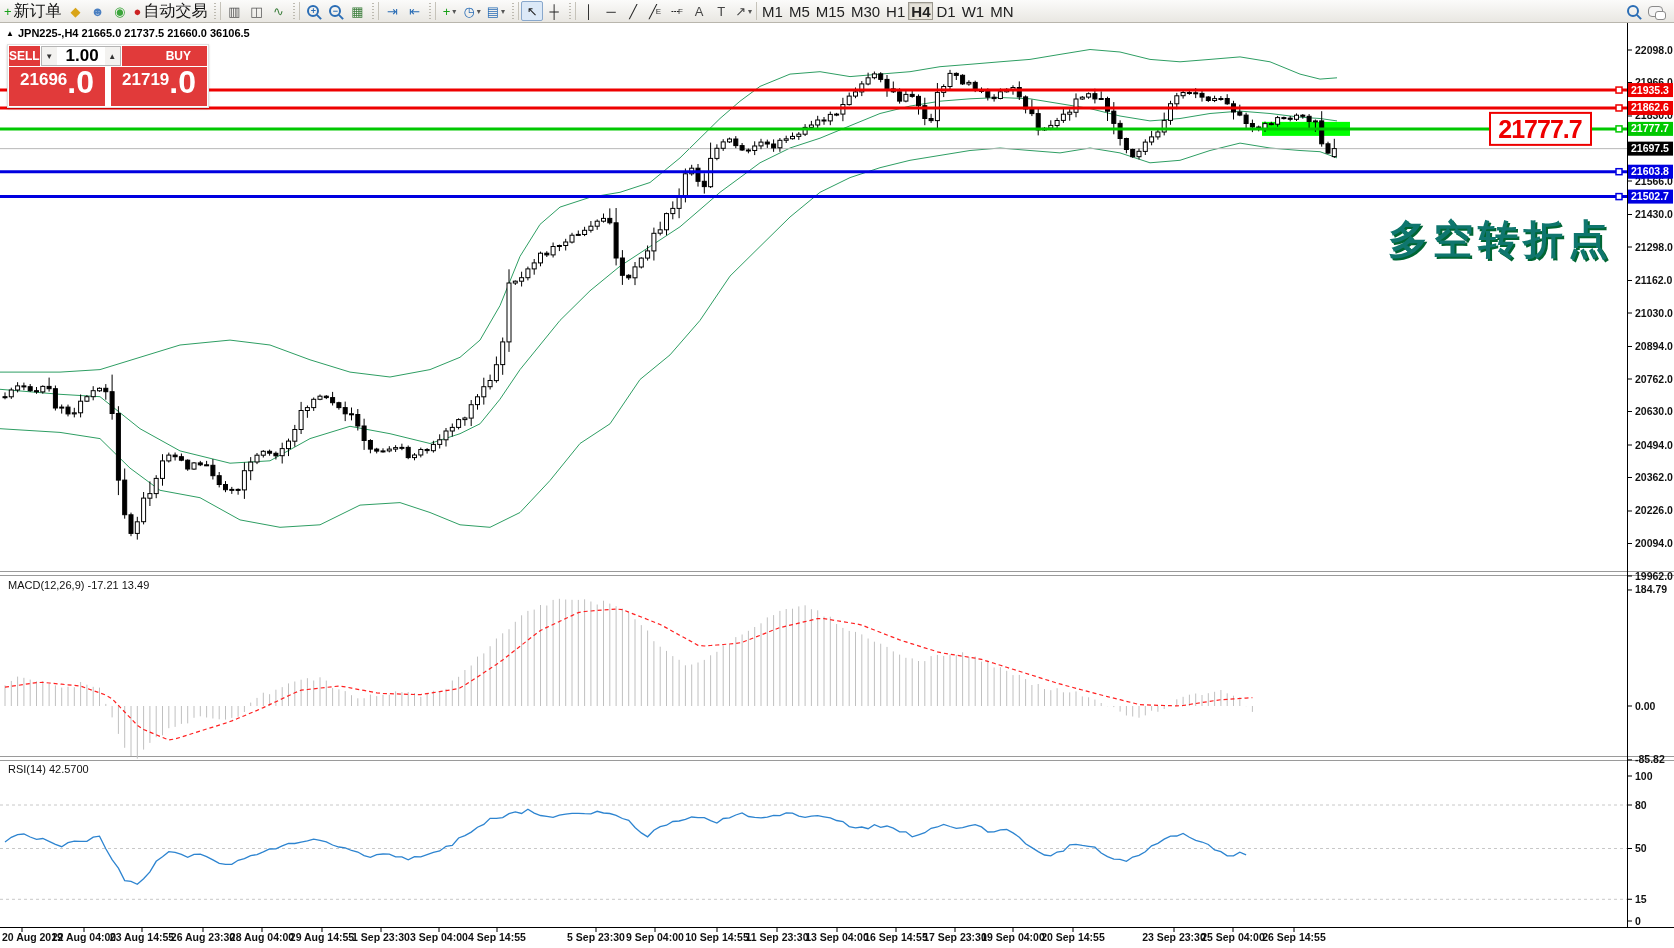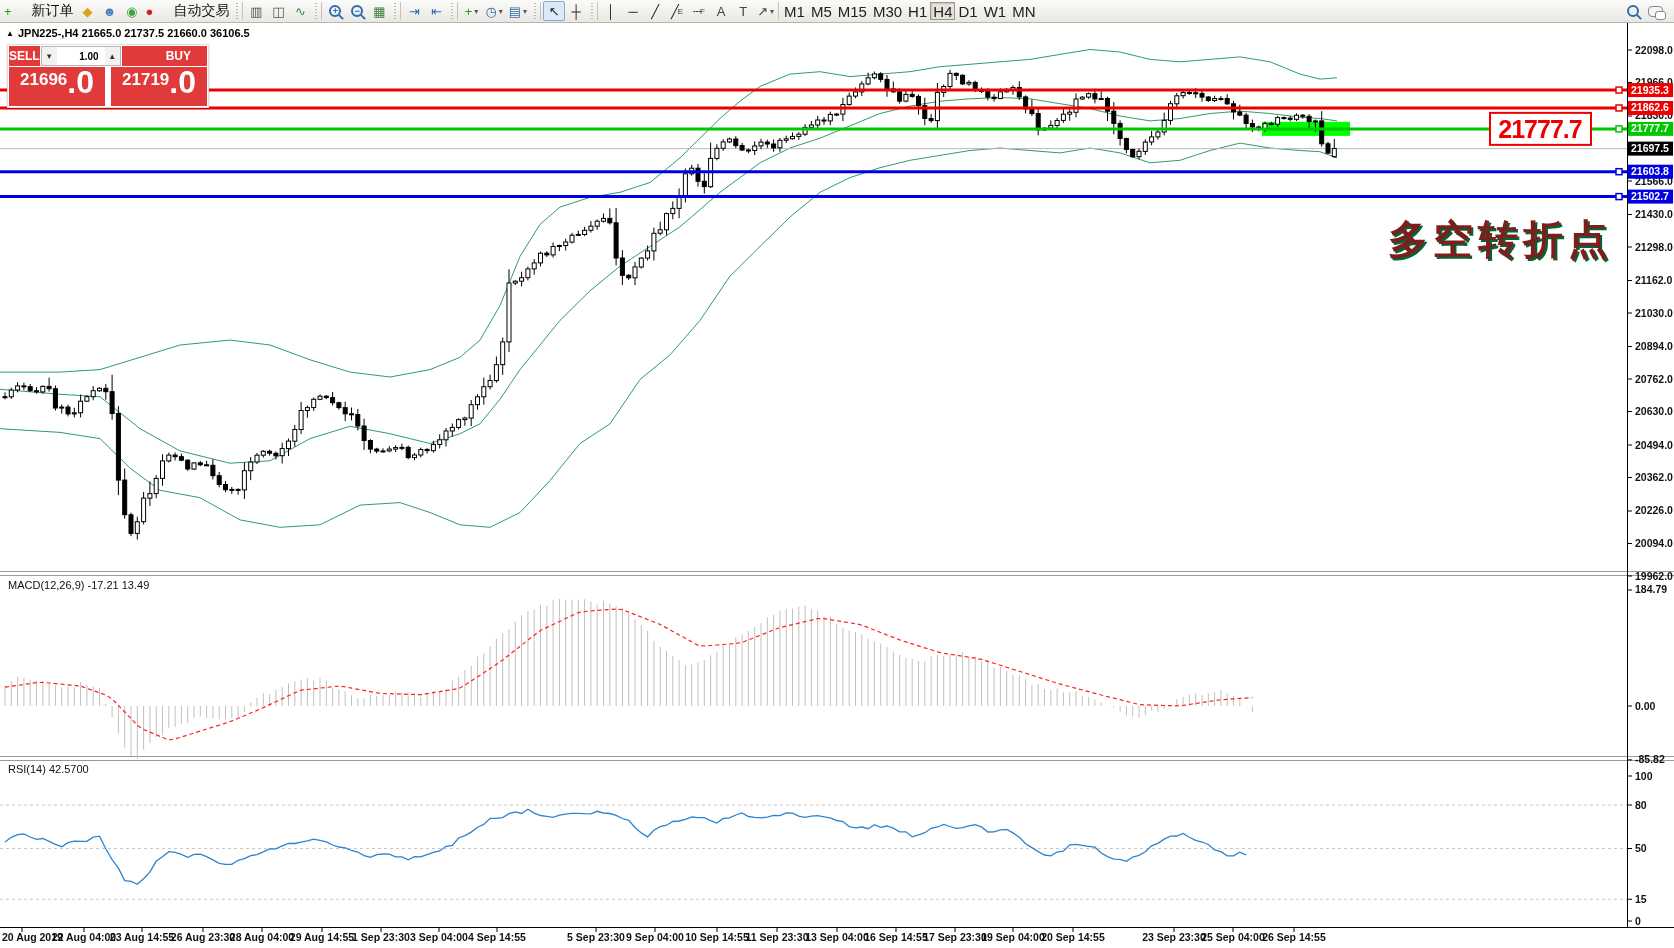--- a/index.html
+++ b/index.html
@@ -6,30 +6,30 @@
   body{width:1674px;height:948px;overflow:hidden;position:relative;
        font-family:"Liberation Sans","DejaVu Sans",sans-serif;-webkit-font-smoothing:none;}
   
   .toolbar{position:absolute;left:0;top:0;width:1674px;height:23px;
     background:linear-gradient(#fbfbfa,#e9e7e2);border-bottom:1px solid #b9b6ad;
     display:flex;align-items:center;padding-left:1px;box-sizing:border-box;z-index:30;}
   .tb-btn{height:20px;min-width:22px;display:flex;align-items:center;justify-content:center;
     padding:0 2px;border:1px solid transparent;border-radius:2px;font-size:13px;color:#444;
     position:relative;box-sizing:border-box;cursor:default;}
   .tb-btn.active{background:#dce9f7;border-color:#89a8cc;}
-  .tb-btn .lbl{font-size:14px;color:#111;margin-left:20px;}
+  .tb-btn .lbl{font-size:16px;color:#111;margin-left:2px;}
   .tb-btn sub{font-size:8px;margin-left:-1px;color:#333;}
   .tb-btn .dd{font-size:8px;color:#555;margin-left:2px;}
   .tb-sep{width:1px;height:18px;background:#c6c3ba;margin:0 2px 0 1px;}
   .tb-handle{width:5px;height:16px;margin:0 2px;
     background:repeating-linear-gradient(#bdbab1 0 1px,transparent 1px 3px);
     background-size:2px 100%;background-repeat:repeat-y;background-position:center;}
   .tb-tf{height:18px;min-width:24px;display:flex;align-items:center;justify-content:center;
     font-size:15px;color:#222;border:1px solid transparent;padding:0 2px;box-sizing:border-box;}
-  .tb-tf.active{background:#e6e3da;border-color:#9a978e;box-shadow:inset 1px 1px 1px #c9c6bd;}
+  .tb-tf.active{background:#e6e3da;border-color:#9a978e;box-shadow:inset 1px 1px 1px #c9c6bd;font-weight:bold;}
   .tb-right{margin-left:auto;display:flex;align-items:center;margin-right:8px;}
   .mag{width:8px;height:8px;border:2px solid #2a6db5;border-radius:50%;position:relative;
     display:inline-flex;align-items:center;justify-content:center;font-size:9px;font-weight:bold;color:#2a6db5;}
   .mag::after{content:'';position:absolute;width:6px;height:2px;background:#2a6db5;
     transform:rotate(45deg);right:-5px;bottom:-3px;}
   .chat-ic{width:13px;height:9px;border:1px solid #8a8a8a;border-radius:4px;position:relative;background:#f4f4f4;}
   .chat-ic::after{content:'';position:absolute;width:9px;height:7px;border:1px solid #8a8a8a;
     border-radius:3px;left:6px;top:4px;background:#fff;}
   
   .chart-info{position:absolute;left:6px;top:27px;font-size:11px;font-weight:bold;color:#000;z-index:10;}
@@ -37,31 +37,31 @@
   .one-click{position:absolute;left:7px;top:44px;width:200px;z-index:20;background:#fff;
     border:1px solid #e0e0e0;box-shadow:0 1px 2px rgba(0,0,0,.2);}
   .oc-row1{display:flex;height:22px;}
   .oc-btn{background:#e13a3a;color:#fff;font-size:12px;font-weight:bold;display:flex;
     align-items:center;justify-content:center;border:none;}
   .oc-sell{width:33px;margin:1px 0 1px 1px;text-align:center;}
   .oc-buy{width:66px;margin:1px 1px 1px 0;padding-left:28px;}
   .oc-spin{flex:1;display:flex;margin:1px;border:1px solid #b5b5b5;background:#fff;}
   .oc-arrow{width:15px;background:#f3f2f0;border:none;font-size:8px;color:#333;display:flex;
     align-items:center;justify-content:center;}
-  .oc-vol{flex:1;border:none;text-align:right;padding-right:6px;font-size:10px;font-weight:bold;
+  .oc-vol{flex:1;border:none;text-align:right;padding-right:6px;font-size:17px;font-weight:bold;
     font-family:"Liberation Sans",sans-serif;width:40px;}
   .oc-row2{display:flex;height:40px;}
   .oc-price{flex:1;background:#e13a3a;color:#fff;display:flex;align-items:flex-start;
     justify-content:center;padding-bottom:2px;}
   .oc-price.left{margin:0 1px 1px 1px;}
   .oc-price.right{margin:0 1px 1px 5px;}
   .oc-price .sm{font-size:17px;font-weight:bold;line-height:26px;}
   .oc-price .bg{font-size:32px;font-weight:bold;line-height:30px;}
   .cn-note{position:absolute;left:1388px;top:212px;font-size:40px;font-weight:bold;
-    color:#7f1d1d;letter-spacing:5px;text-shadow:2px 2px 0 #063;z-index:5;white-space:nowrap;}
+    color:#0f766e;letter-spacing:5px;text-shadow:2px 2px 0 #063;z-index:5;white-space:nowrap;}
   #chart-svg{position:absolute;left:0;top:0;z-index:1;}
 </style>
 </head>
 <body>
 
 <div class="toolbar" id="toolbar">
     <div class="tb-btn">
       <span style="color: rgb(24, 160, 24);">+</span>
       <span class="lbl">新订单</span>
     </div>

